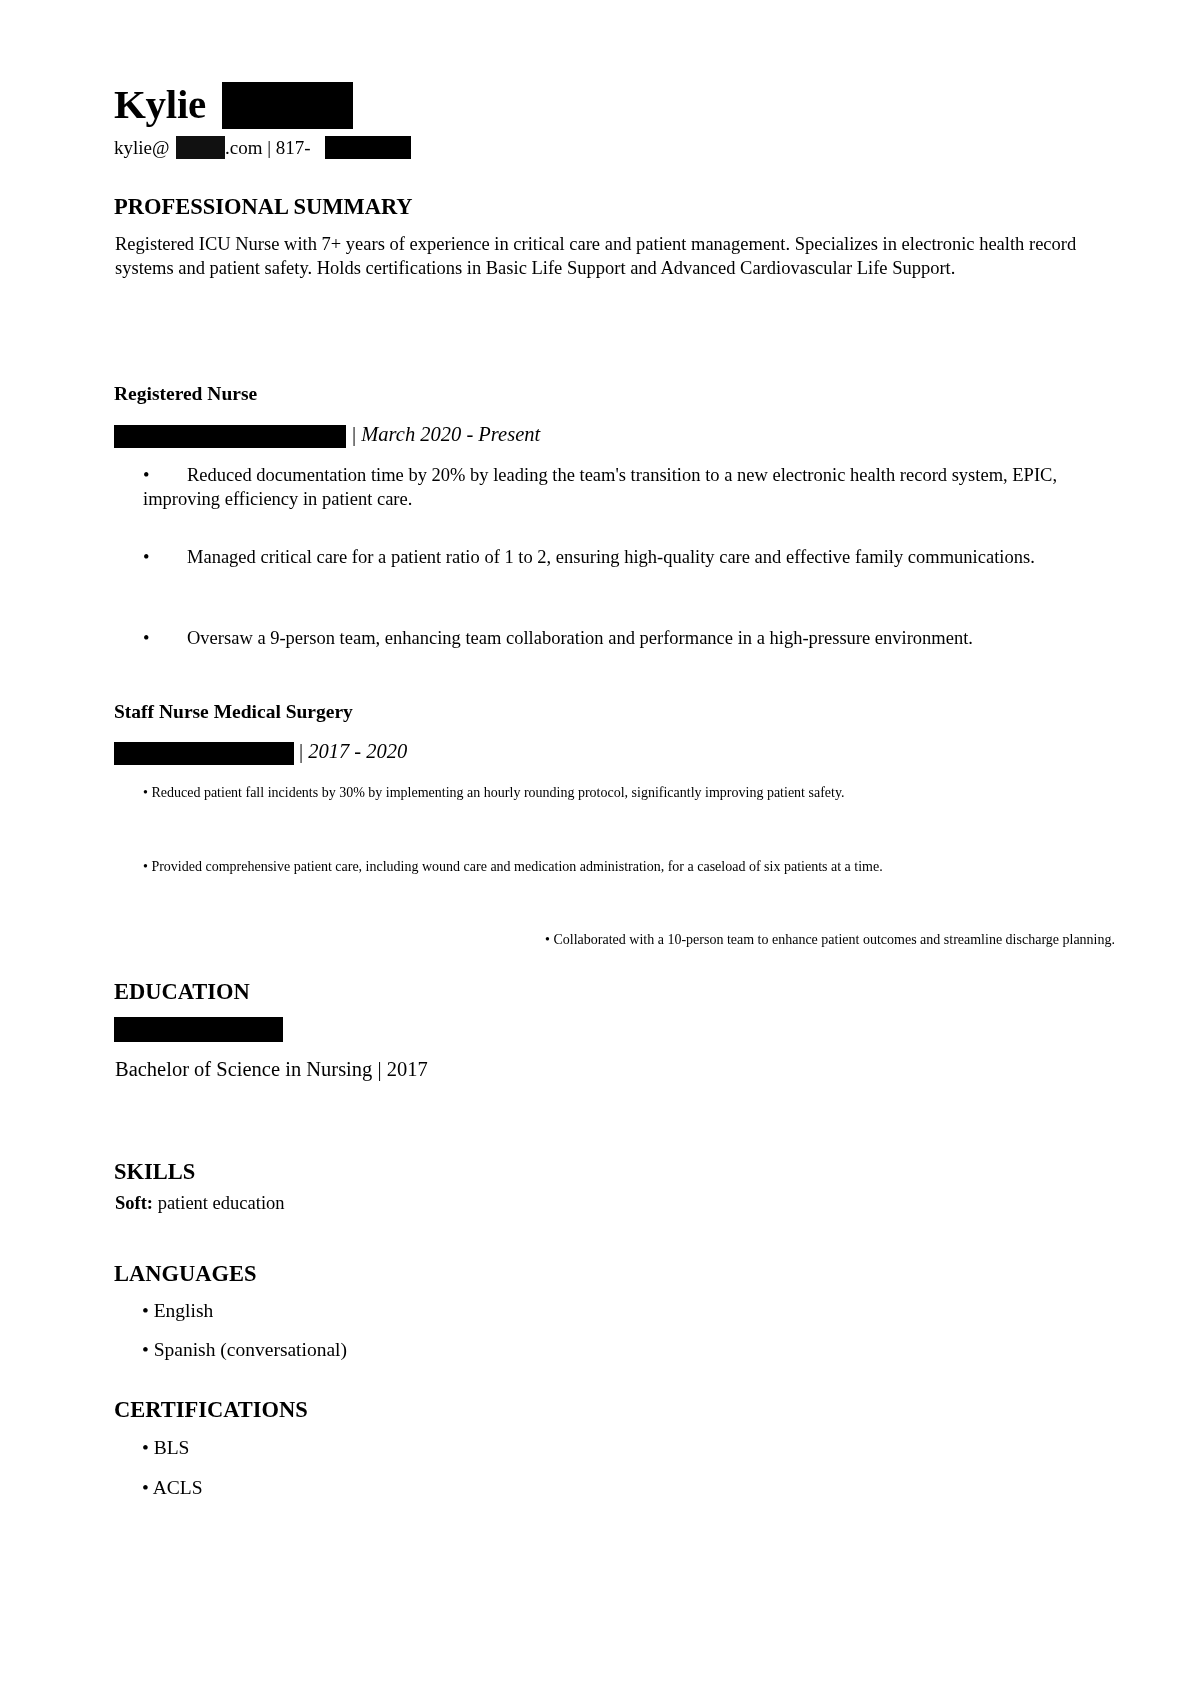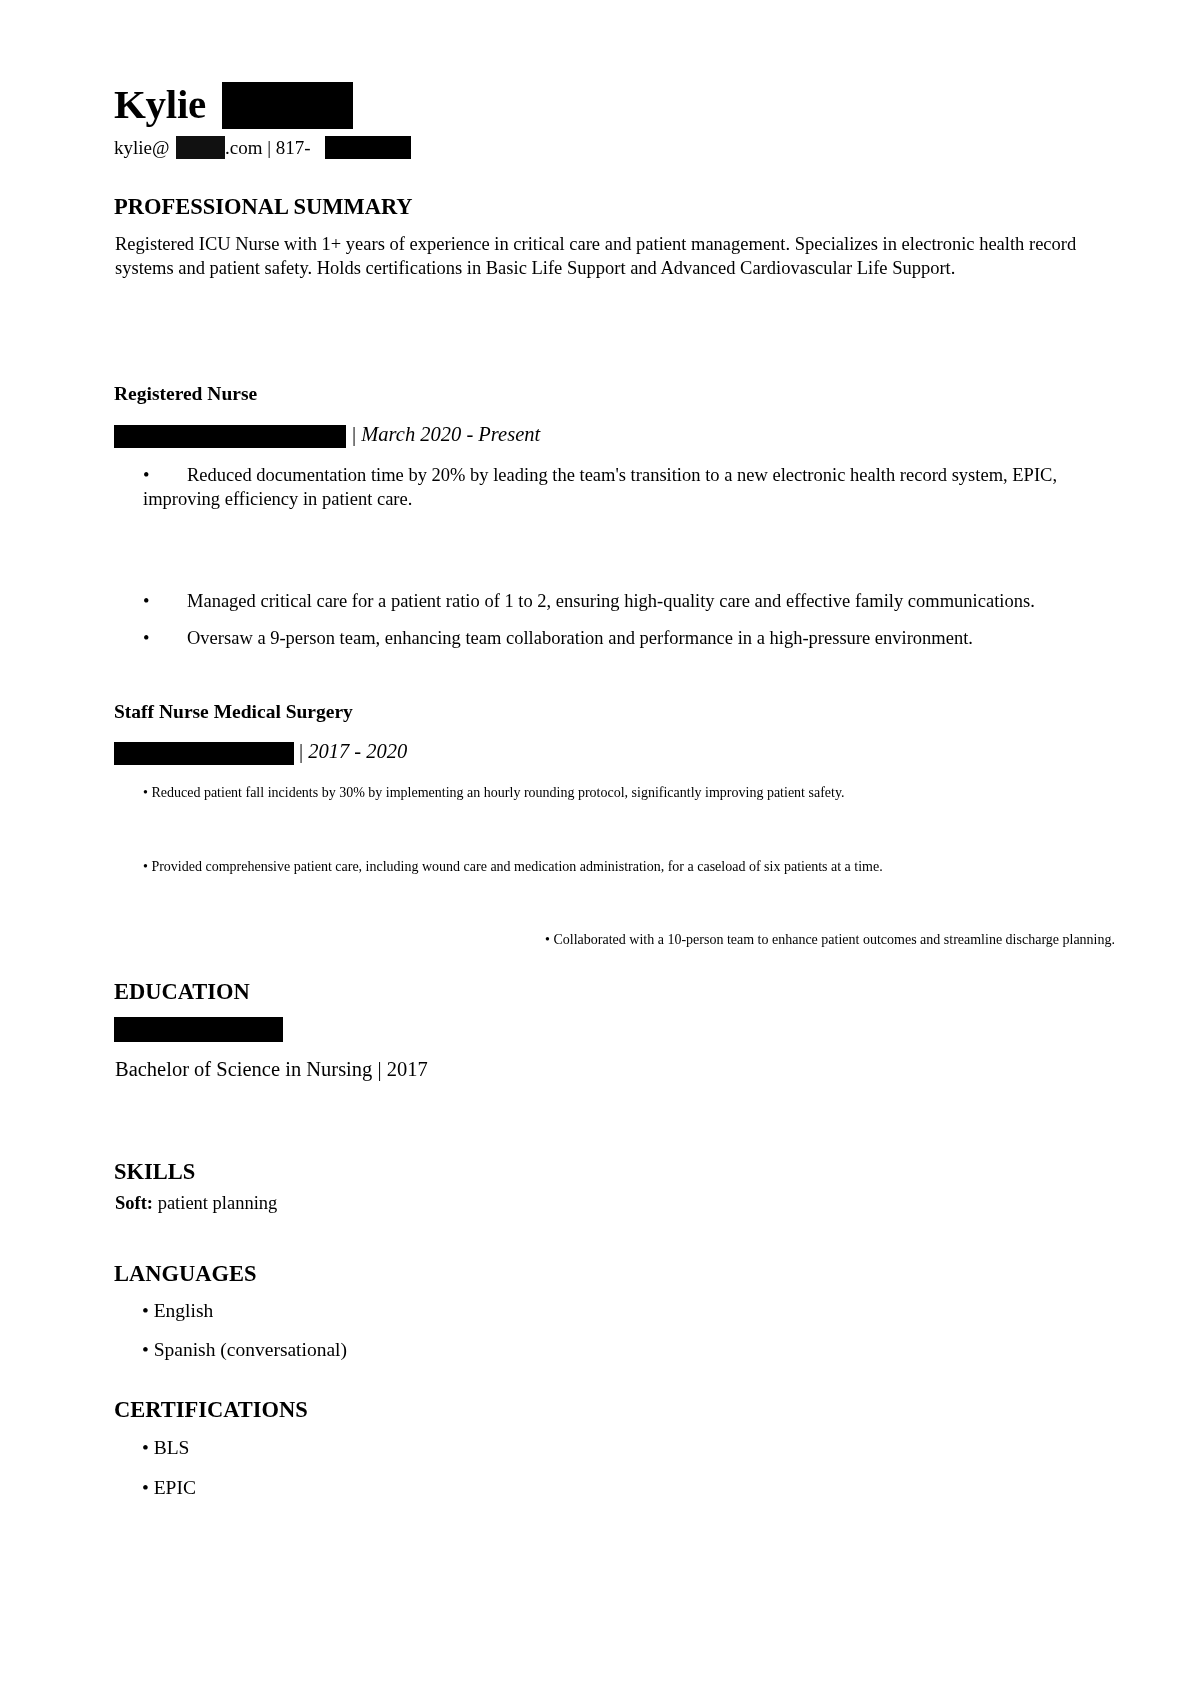--- a/index.html
+++ b/index.html
@@ -29,33 +29,33 @@
 
   <div class="abs name" style="left:114px; top:80px;">Kylie</div>
   <div class="redact" style="left:222px; top:82px; width:131px; height:47px;"></div>
 
   <div class="abs contact" style="left:114px; top:137px;">kylie@</div>
   <div class="redact" style="left:176px; top:136px; width:49px; height:23px; background:#111;"></div>
   <div class="abs contact" style="left:225px; top:137px;">.com | 817-</div>
   <div class="redact" style="left:325px; top:136px; width:86px; height:23px;"></div>
 
   <div class="abs section-title" style="left:114px; top:194px;">PROFESSIONAL SUMMARY</div>
-  <div class="abs body-text" style="left:115px; top:233px; width:980px;">Registered ICU Nurse with 1+ years of experience in critical care and patient management. Specializes in electronic health record systems and patient safety. Holds certifications in Basic Life Support and Advanced Cardiovascular Life Support.</div>
+  <div class="abs body-text" style="left:115px; top:233px; width:980px;">Registered ICU Nurse with 7+ years of experience in critical care and patient management. Specializes in electronic health record systems and patient safety. Holds certifications in Basic Life Support and Advanced Cardiovascular Life Support.</div>
 
 
   <div class="abs job-title" style="left:114px; top:383px;">Registered Nurse</div>
   <div class="redact" style="left:114px; top:425px; width:232px; height:23px;"></div>
   <div class="abs meta" style="left:352px; top:423px;">
     <span>| </span><i>March 2020 - Present</i>
   </div>
 
   <div class="bullet1" style="left:143px; top:464px; width:920px;">
     <span class="dot">•</span><span>Reduced documentation time by 20% by leading the team's transition to a new electronic health record system, EPIC, improving efficiency in patient care.</span>
   </div>
-  <div class="bullet1" style="left:143px; top:546px; width:920px;margin-top:44px;">
+  <div class="bullet1" style="left:143px; top:546px; width:920px;">
     <span class="dot">•</span><span>Managed critical care for a patient ratio of 1 to 2, ensuring high-quality care and effective family communications.</span>
   </div>
   <div class="bullet1" style="left:143px; top:627px; width:920px;">
     <span class="dot">•</span><span>Oversaw a 9-person team, enhancing team collaboration and performance in a high-pressure environment.</span>
   </div>
 
   <div class="abs job-title" style="left:114px; top:701px;">Staff Nurse Medical Surgery</div>
   <div class="redact" style="left:114px; top:742px; width:180px; height:23px;"></div>
   <div class="abs meta" style="left:299px; top:740px;">
     <span>| </span><i>2017 - 2020</i>
@@ -70,24 +70,24 @@
   <div class="bullet2" style="left:143px; top:928px; width:960px;text-align:right;">
     <span>•</span> <span>Collaborated with a 10-person team to enhance patient outcomes and streamline discharge planning.</span>
   </div>
 
   <div class="abs section-title" style="left:114px; top:979px;">EDUCATION</div>
   <div class="redact" style="left:114px; top:1017px; width:169px; height:25px;"></div>
   <div class="abs" style="left:115px; top:1058px; font-size:20.5px;">Bachelor of Science in Nursing | 2017</div>
 
   <div class="abs section-title" style="left:114px; top:1111px;margin-top:48px;">SKILLS</div>
   <div class="abs" style="left:115px; top:1193px; font-size:18.5px;">
-    <b>Soft:</b><span> patient planning</span>
+    <b>Soft:</b><span> patient education</span>
   </div>
 
   <div class="abs section-title" style="left:114px; top:1261px;">LANGUAGES</div>
   <div class="abs simple" style="left:142px; top:1300px;">• English</div>
   <div class="abs simple" style="left:142px; top:1339px;">• Spanish (conversational)</div>
 
   <div class="abs section-title" style="left:114px; top:1397px;">CERTIFICATIONS</div>
   <div class="abs simple" style="left:142px; top:1437px;">• BLS</div>
-  <div class="abs simple" style="left:142px; top:1477px;">• EPIC</div>
+  <div class="abs simple" style="left:142px; top:1477px;">• ACLS</div>
 
 </div>
 
 </body></html>

